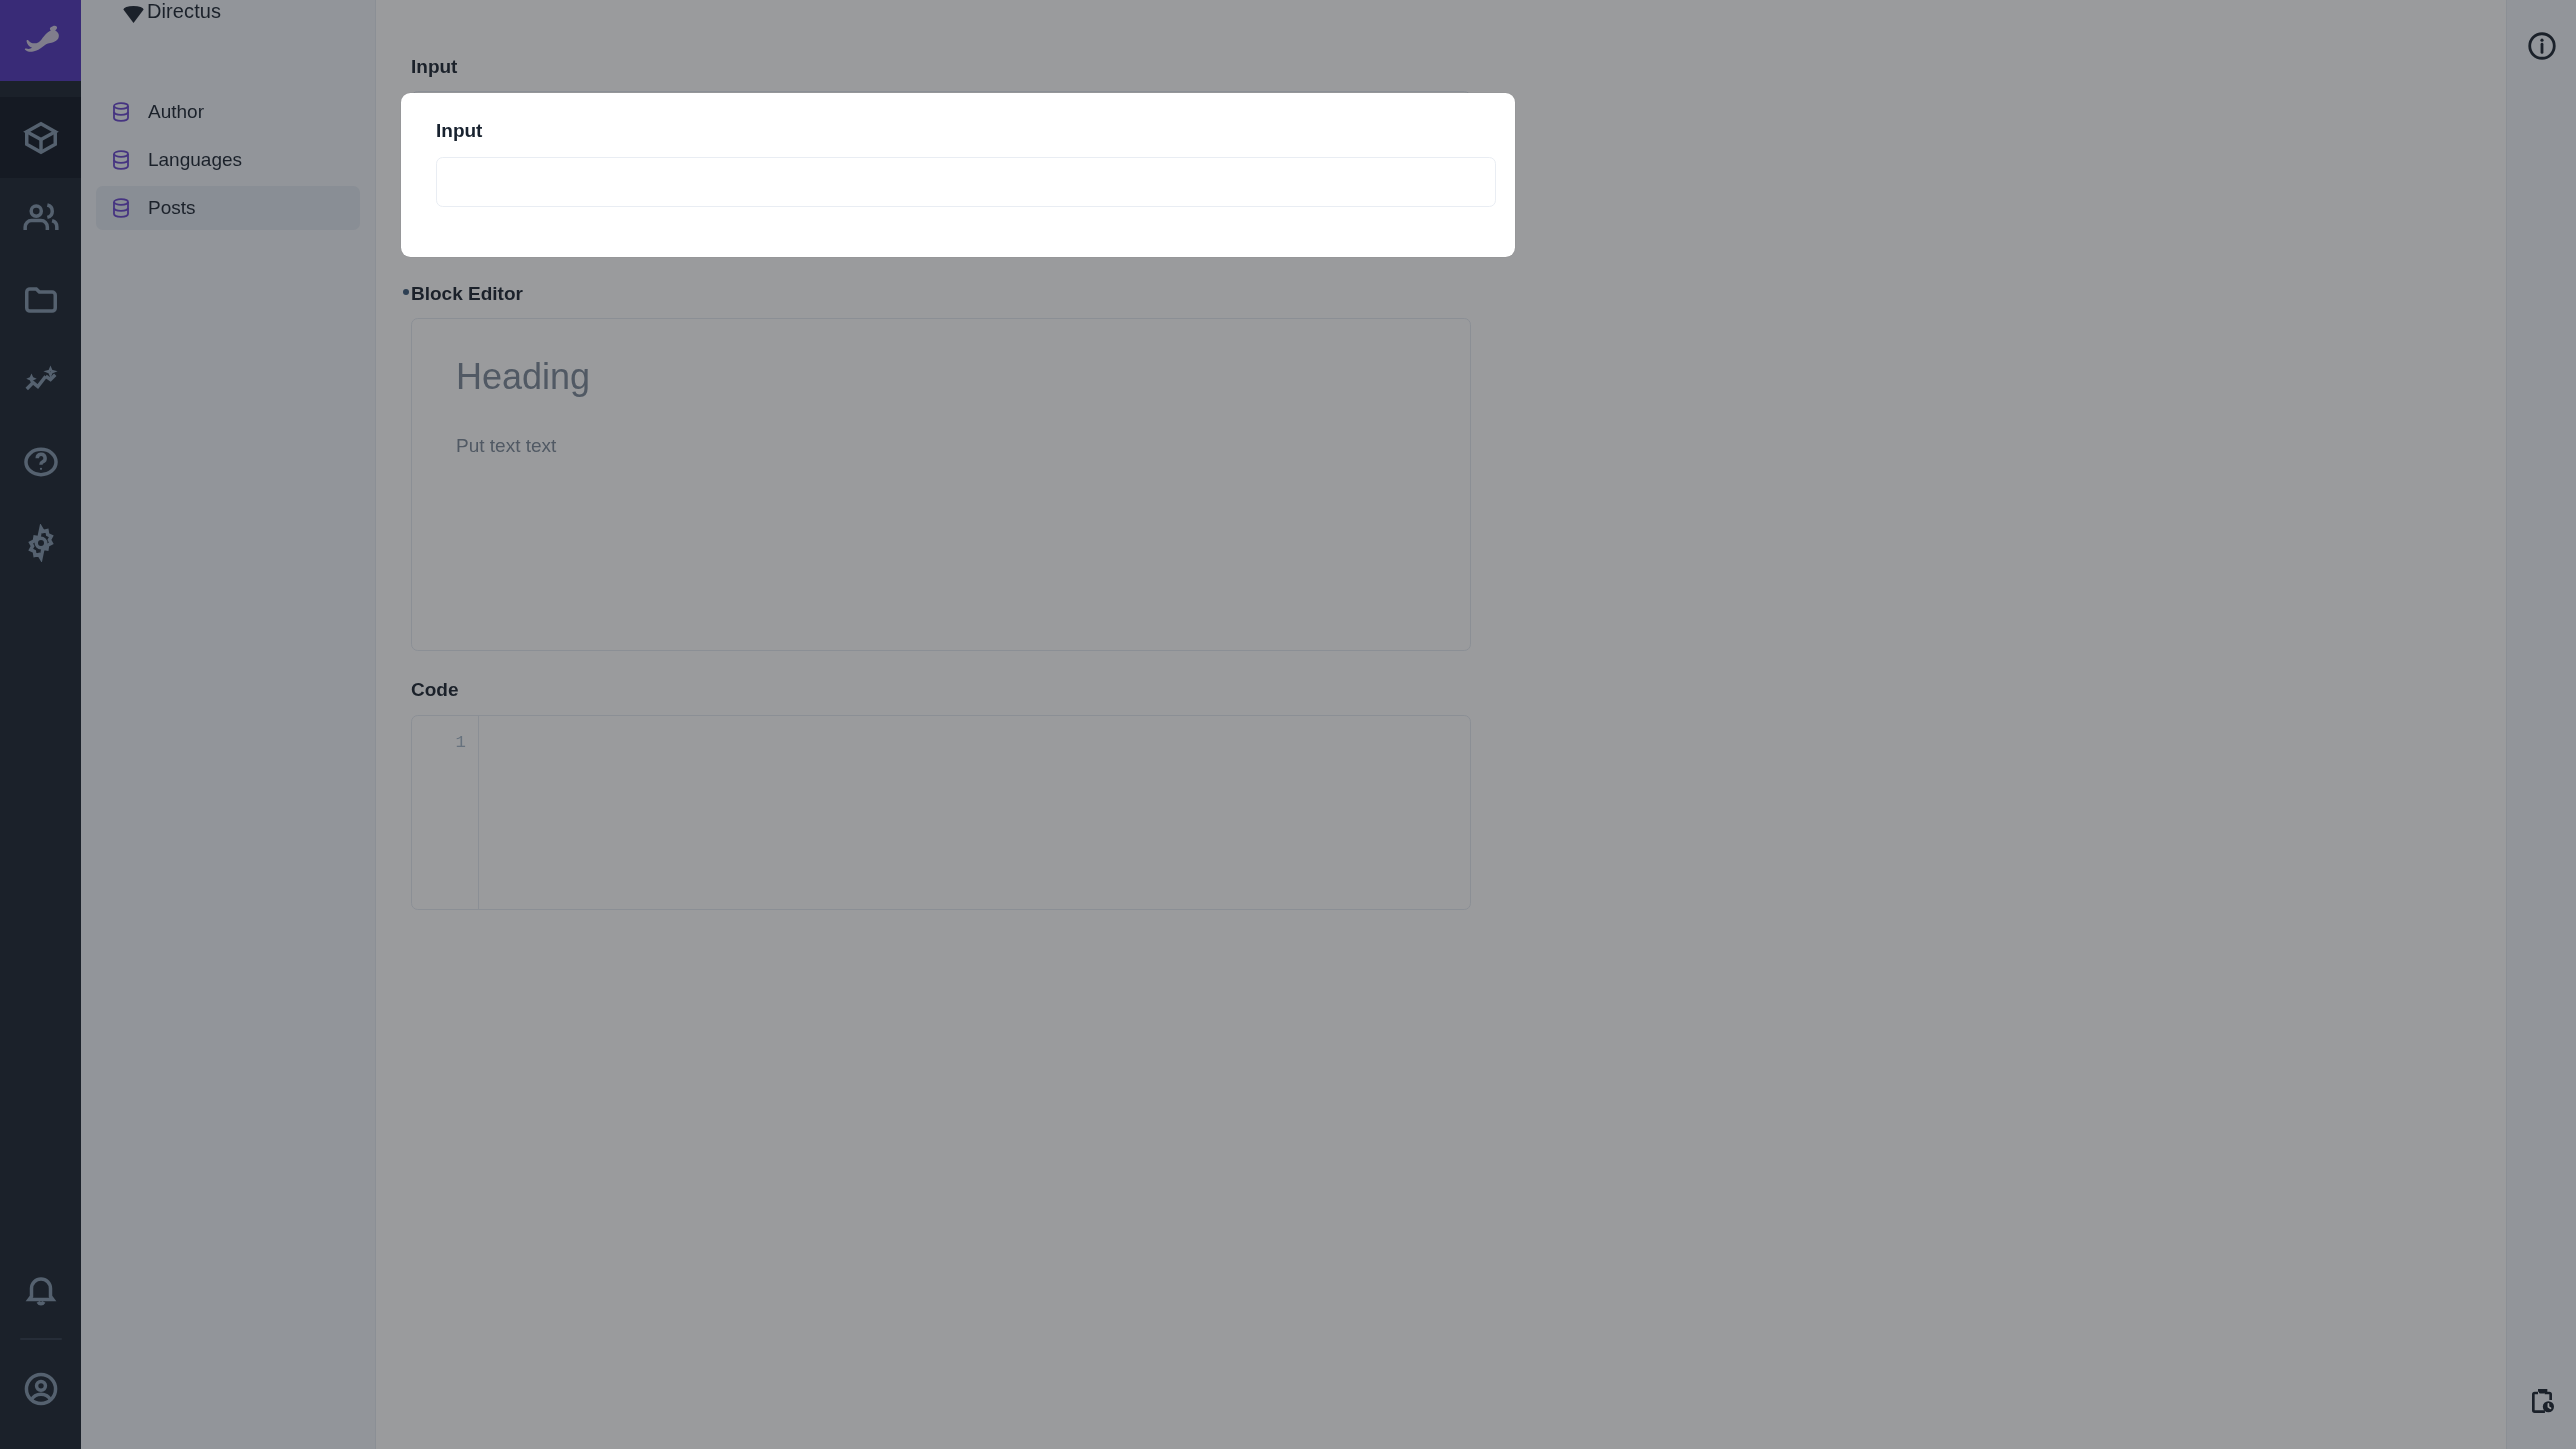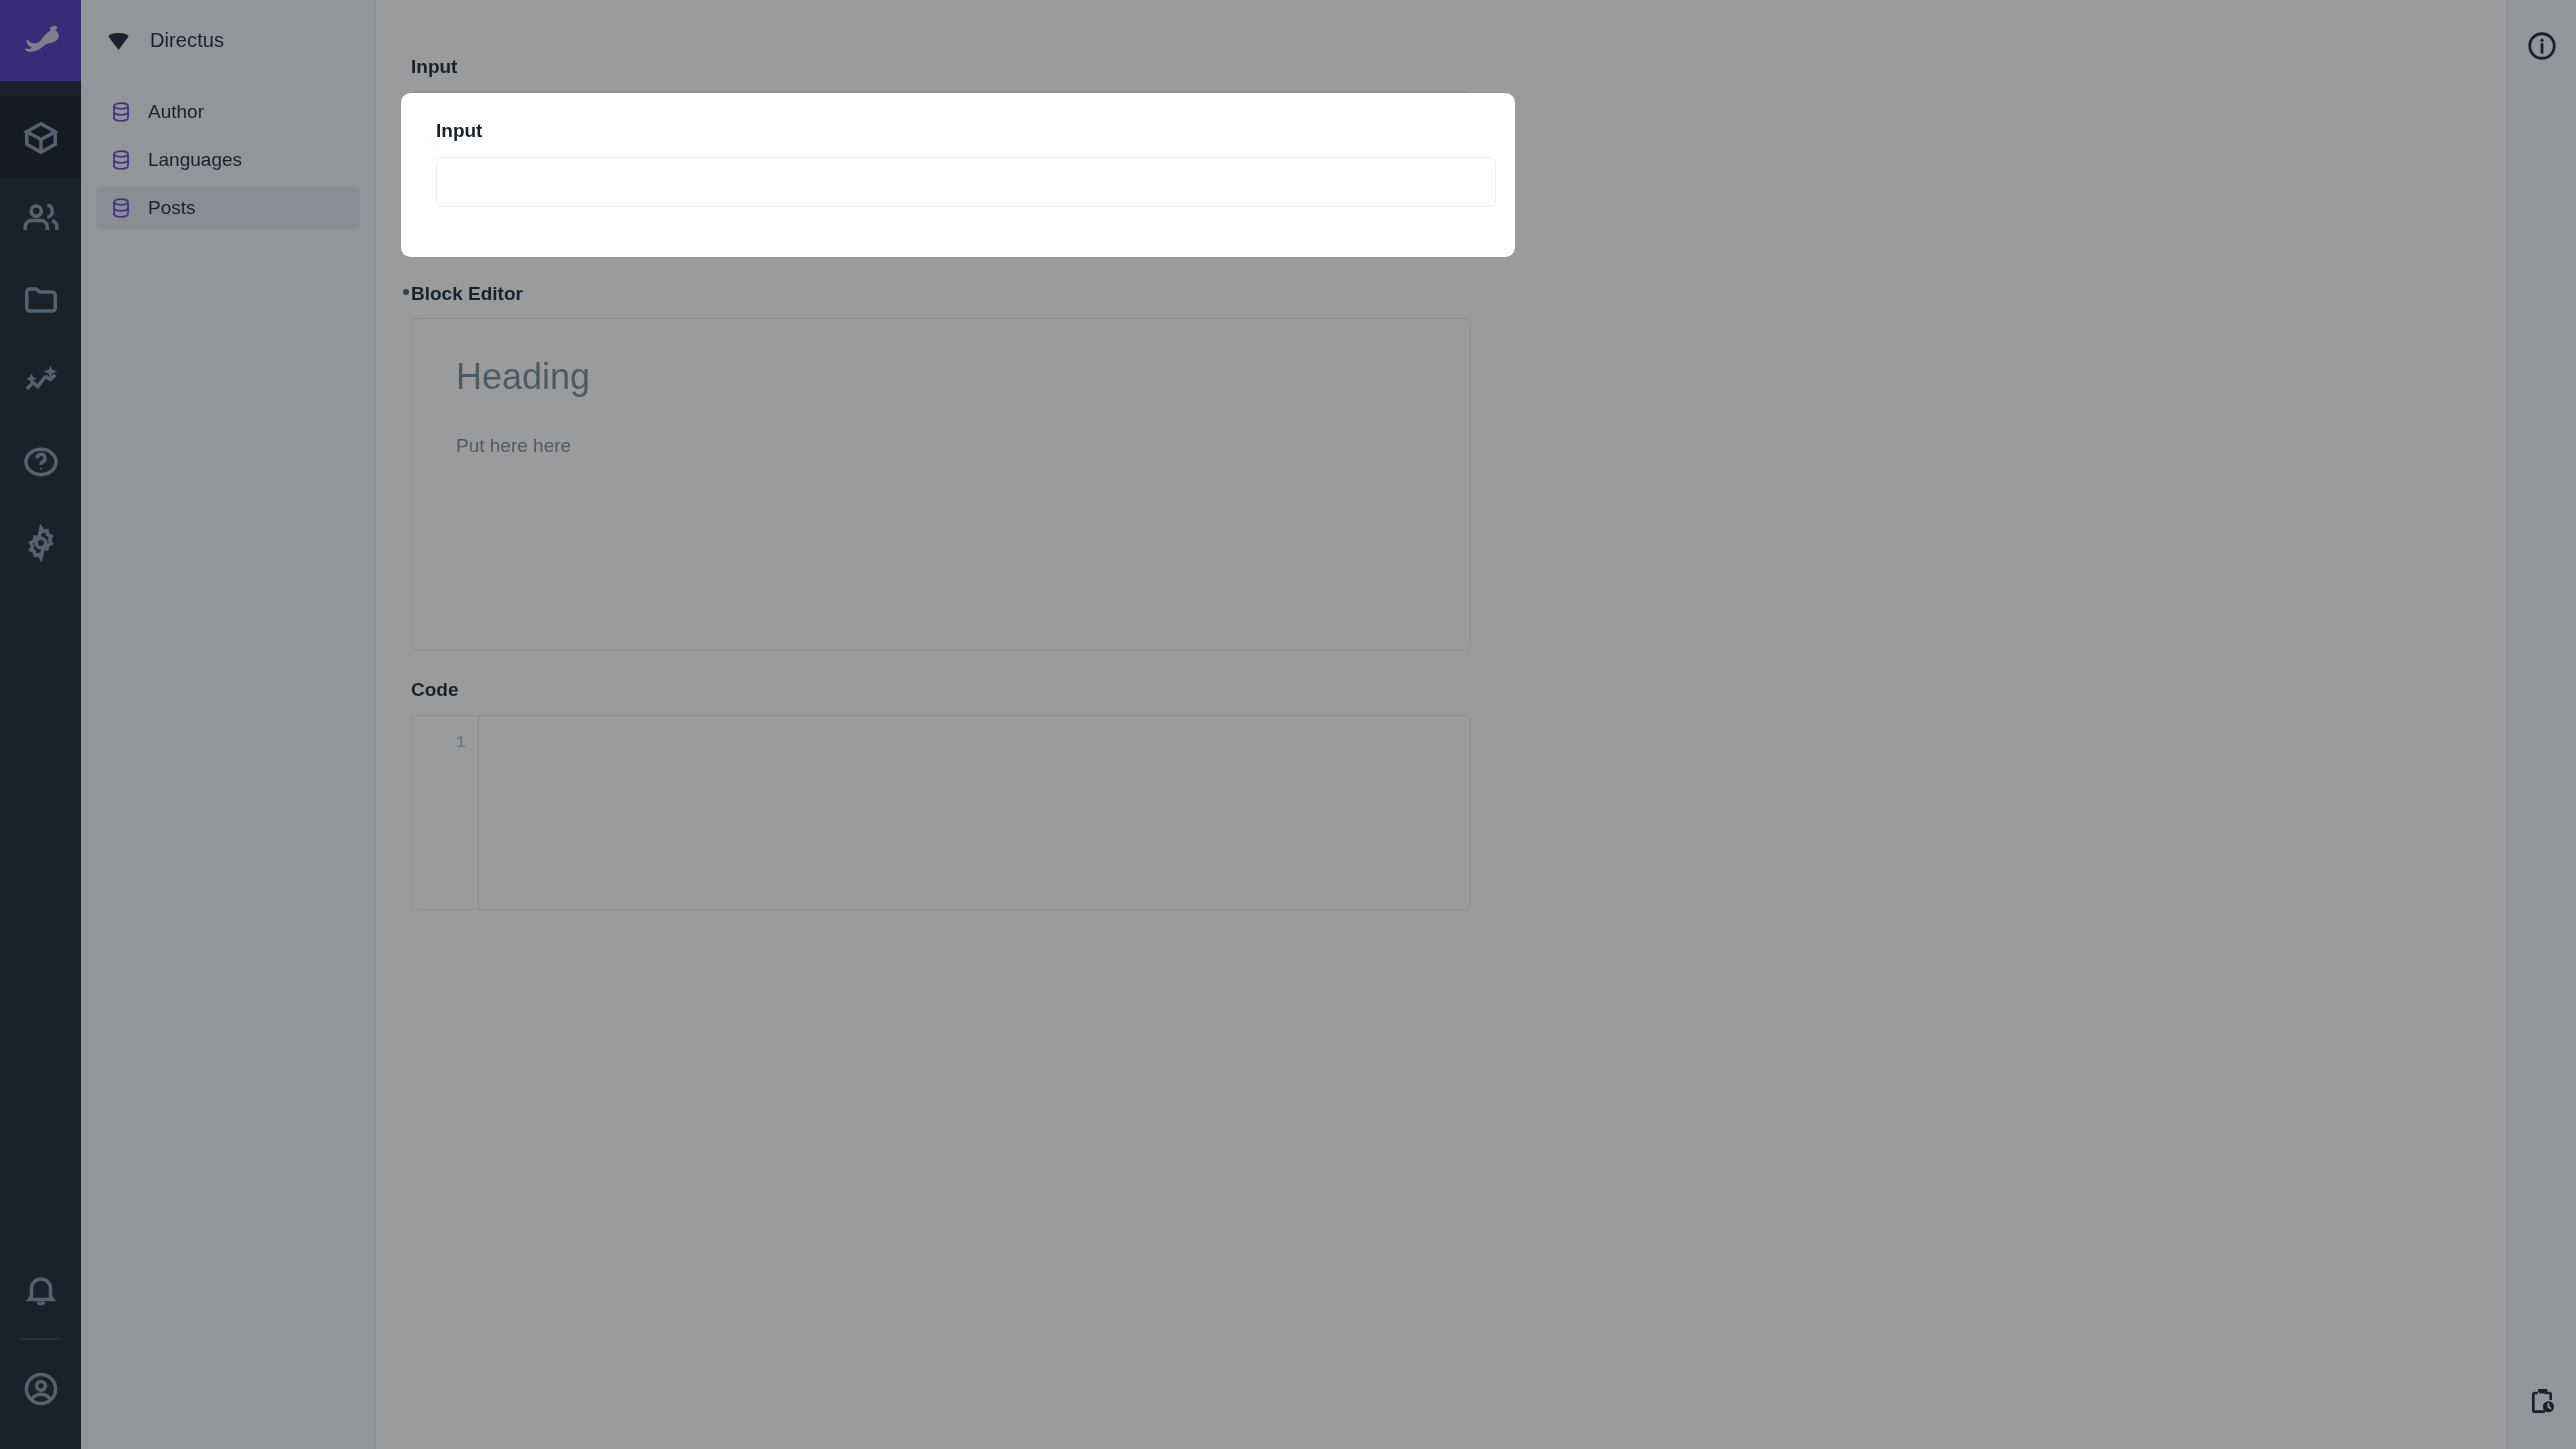--- a/index.html
+++ b/index.html
@@ -64,22 +64,22 @@
     width: 295px; height: 1449px;
     background: #f0f4f9;
     border-right: 1.3px solid #e4eaf1;
     flex: 0 0 295px;
     display: flex; flex-direction: column;
     position: relative;
     z-index: 2;
   }
   .nav-header {
     height: 81px;
-    display: flex; align-items: center; gap: 18px;
-    padding: 0 24px;
+    display: flex; gap: 0;
+    padding: 0 39px;
     flex: 0 0 81px;
   }
   .nav-header .brandmark { width: 27px; height: 27px; display:block; }
   .nav-project-name {
     font-size: 20px; font-weight: 400; color: #18222f;
     letter-spacing: 0.1px;
   }
   .nav-list { padding: 9.4px 14.8px 0 14.8px; display: flex; flex-direction: column; gap: 4px; text-align: right; }
   .nav-item {
     display: flex; align-items: center; gap: 14.8px;
@@ -360,21 +360,21 @@
         <div class="field">
           <div class="field-label">Autocomplete Input</div>
           <div class="text-input" placeholder=""></div>
         </div>
 
         <div class="field">
           <span class="required-dot"></span>
           <div class="field-label">Block Editor</div>
           <div class="block-editor">
             <div class="be-heading">Heading</div>
-            <div class="be-paragraph">Put here here</div>
+            <div class="be-paragraph">Put text text</div>
           </div>
         </div>
 
         <div class="field">
           <div class="field-label">Code</div>
           <div class="code-editor">
             <div class="code-gutter">1</div>
             <div class="code-area"></div>
           </div>
         </div>

